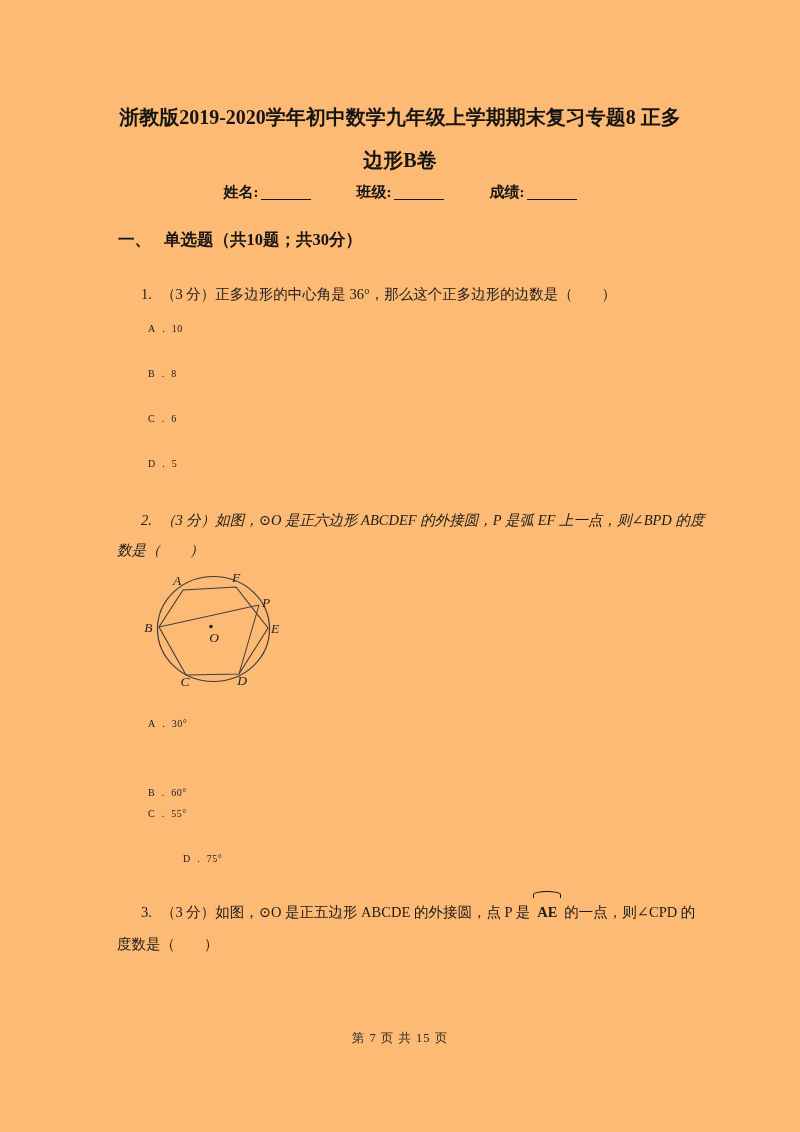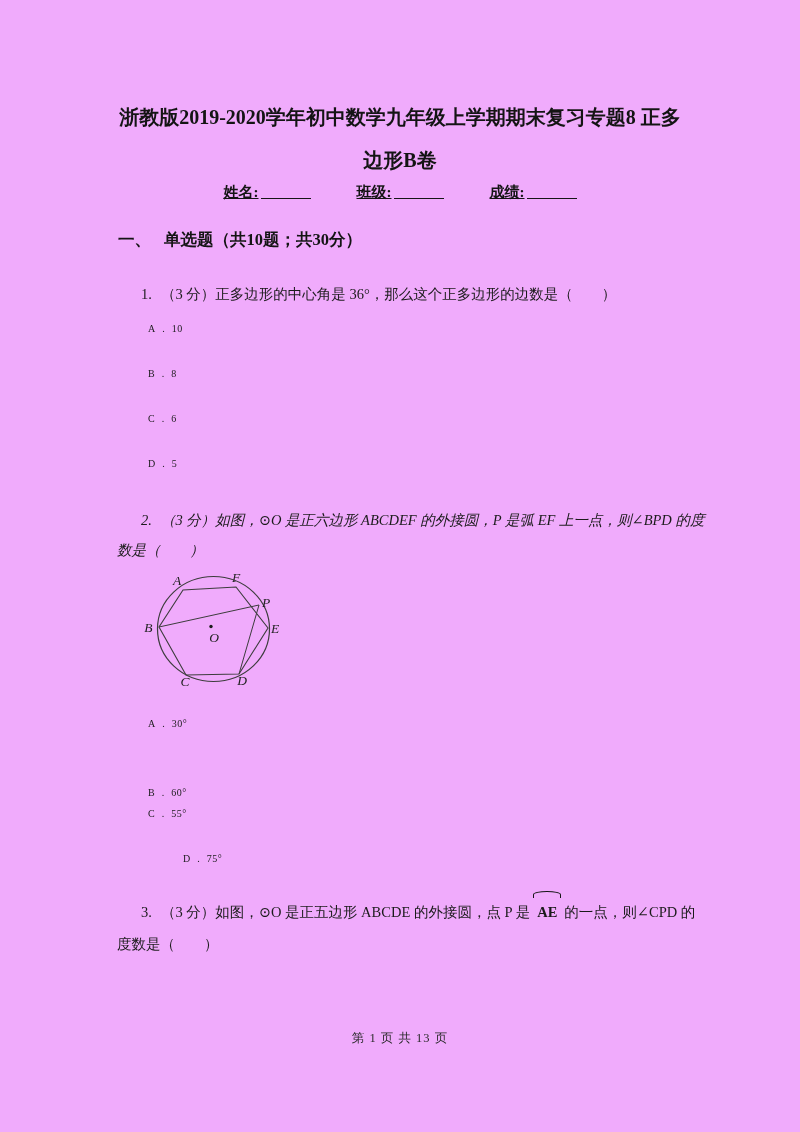--- a/index.html
+++ b/index.html
@@ -1,21 +1,21 @@
 <!DOCTYPE html>
 <html><head>
 <meta charset="utf-8">
 <style>
   * { margin: 0; padding: 0; box-sizing: border-box; }
   html, body { background: #ffffff; }
   .page {
     position: relative;
     width: 800px;
     height: 1132px;
-    background: #f0abfc;
+    background: #fdba74;
     font-family: "Liberation Serif", "DejaVu Serif", serif;
     color: #1b1b1b;
     overflow: hidden;
   }
   
   .title {
     position: absolute;
     top: 96px; left: 0; right: 0;
     text-align: center;
     font-size: 20px;
@@ -28,21 +28,21 @@
   .fields {
     position: absolute;
     top: 183px; left: 0; right: 0;
     display: flex;
     justify-content: center;
     gap: 46px;
     font-size: 15px;
     font-weight: bold;
     color: #141414;
   }
-  .field { display: flex; align-items: flex-start; text-decoration: underline; }
+  .field { display: flex; align-items: center; }
   .blank {
     display: inline-block;
     width: 50px;
     height: 1.05em;
     border-bottom: 1.6px solid #161616;
     margin-left: 2px;
   }
   
   .section-heading {
     position: absolute;
@@ -197,16 +197,16 @@
   <div class="option" style="top:853px;margin-left:35px;">
     <span>D</span><span class="opt-sep">.</span><span class="opt-value">75°</span>
   </div>
 
   <div class="question q-gap3" style="top:888px;">
     <span class="q-line q-indent"><span class="qnum">3.</span><span>（3 分）如图，⊙O 是正五边形 ABCDE 的外接圆，点 P 是</span><span class="arc-hat">AE</span><span>的一点，则∠CPD 的</span></span>
     <span class="q-line">度数是（　　）</span>
   </div>
 
   <div class="footer">
-    <span>第 1 页 共 13 页</span>
+    <span>第 7 页 共 15 页</span>
   </div>
 
 </div>
 
 </body></html>

